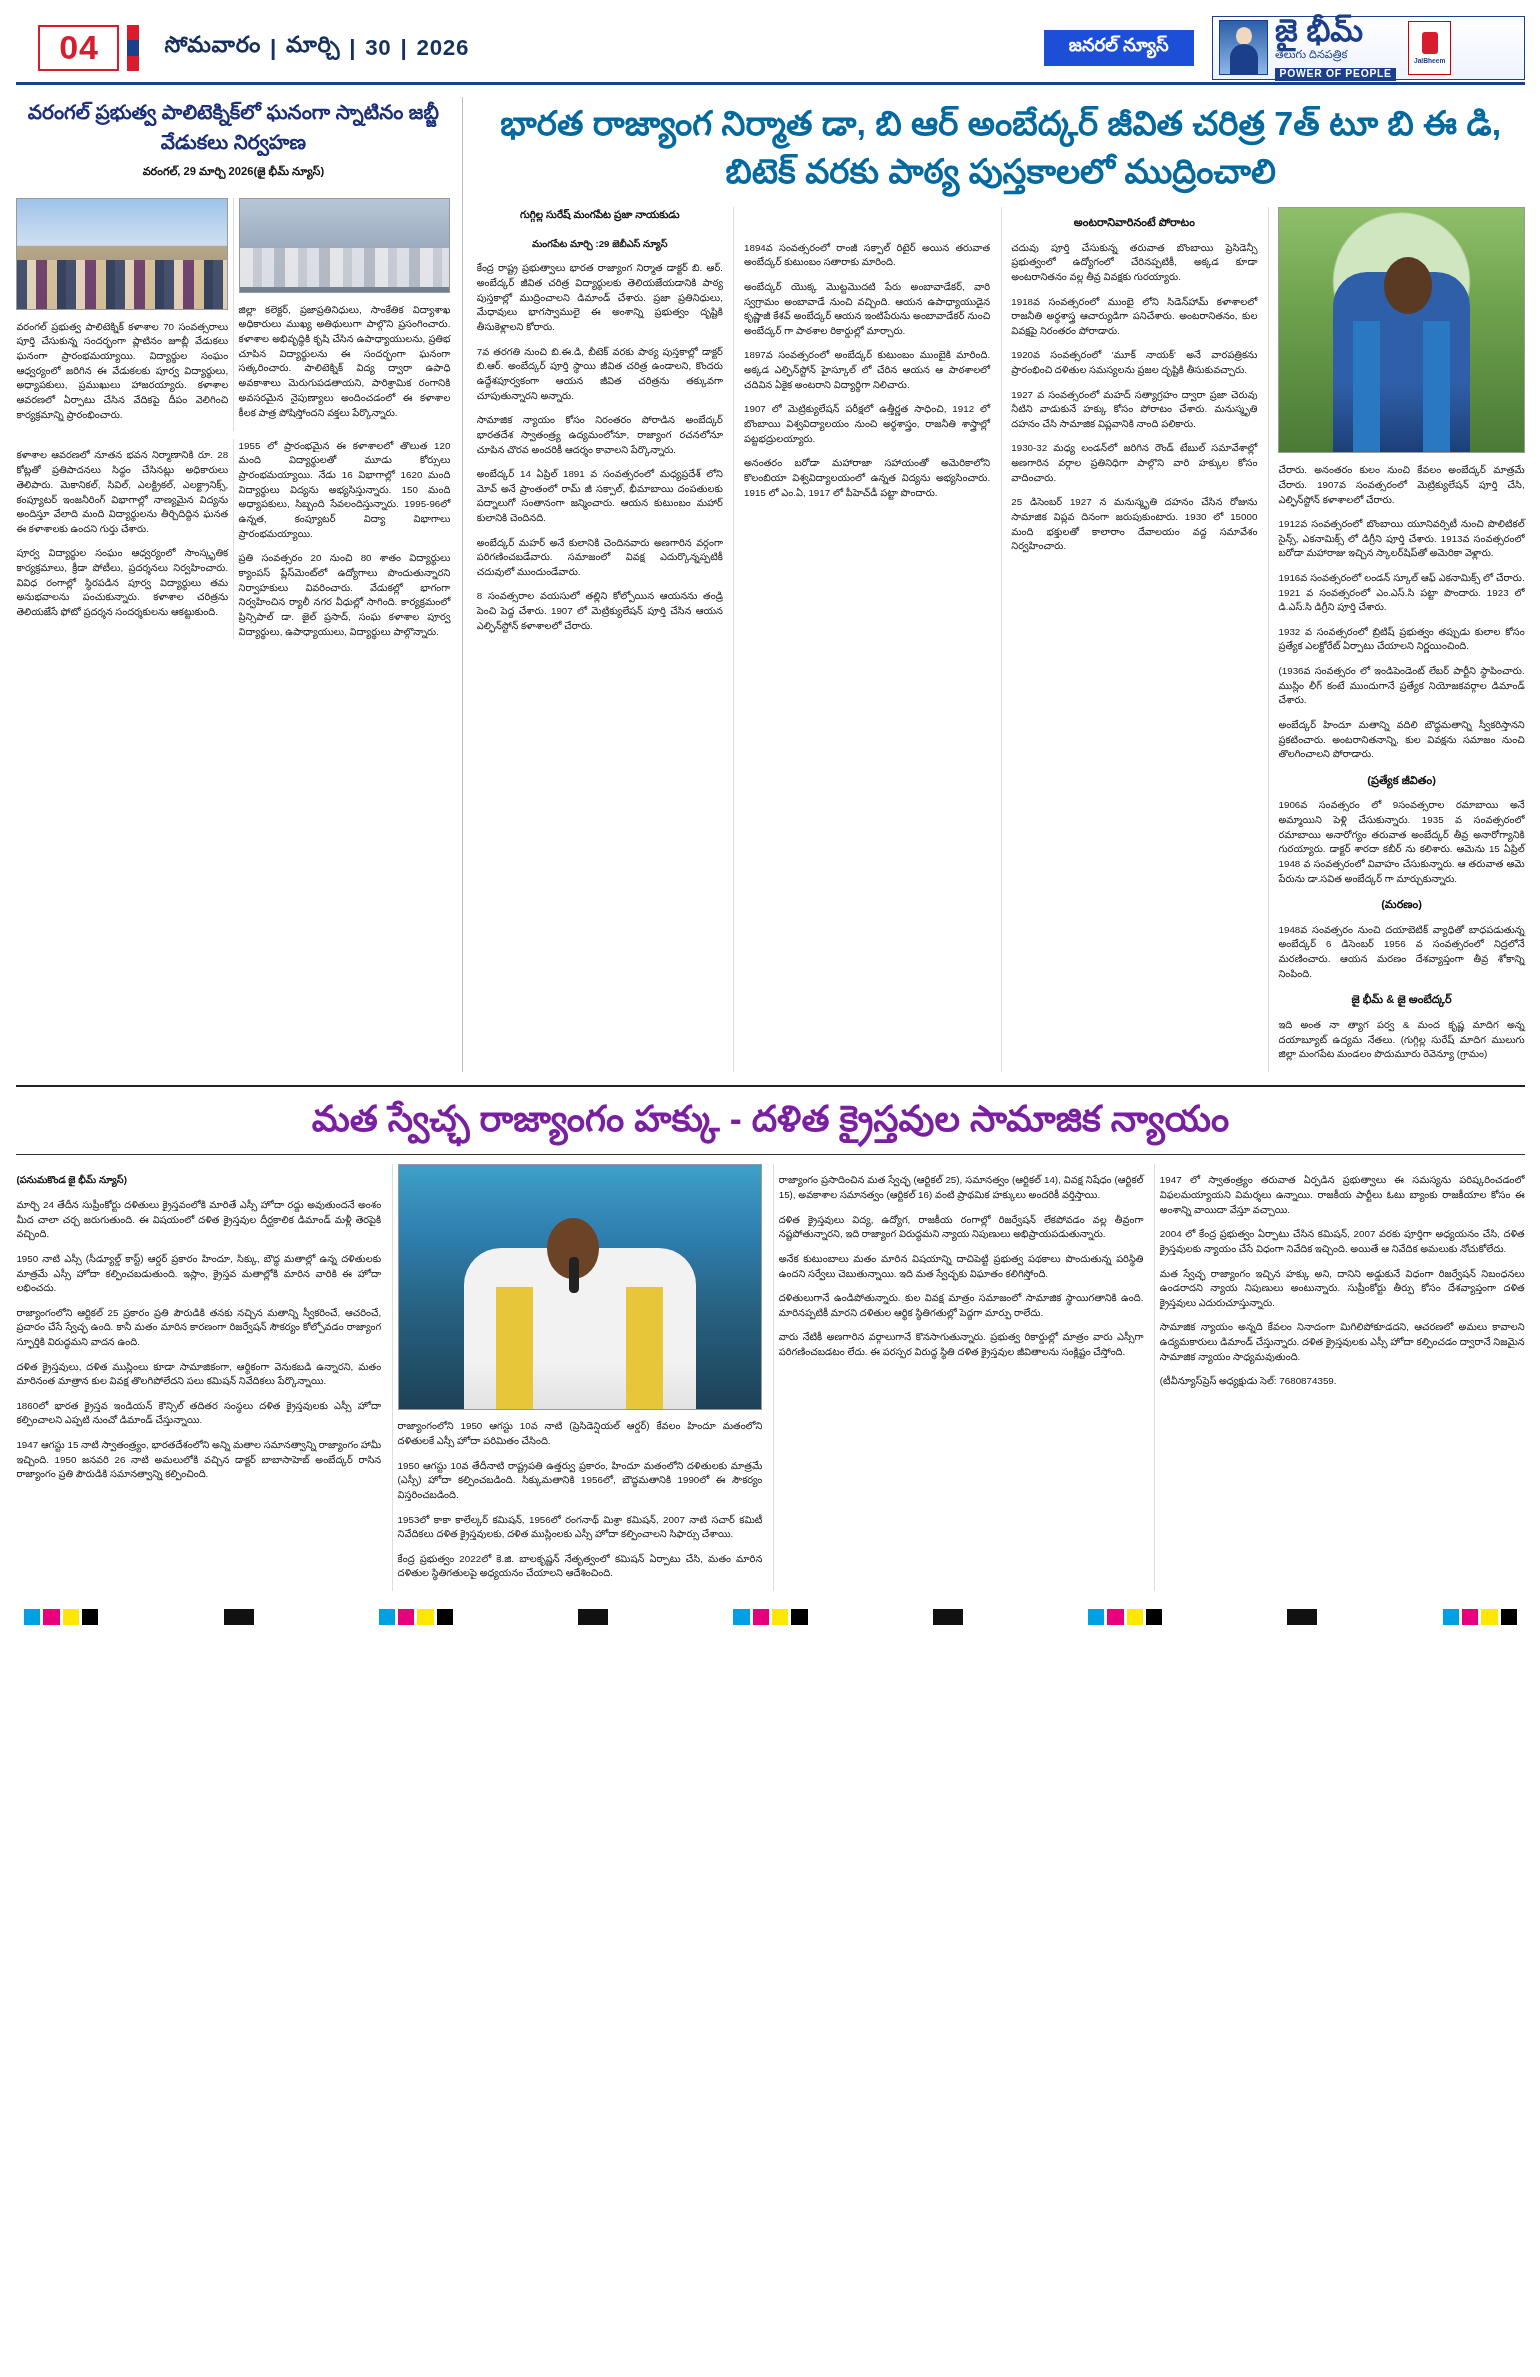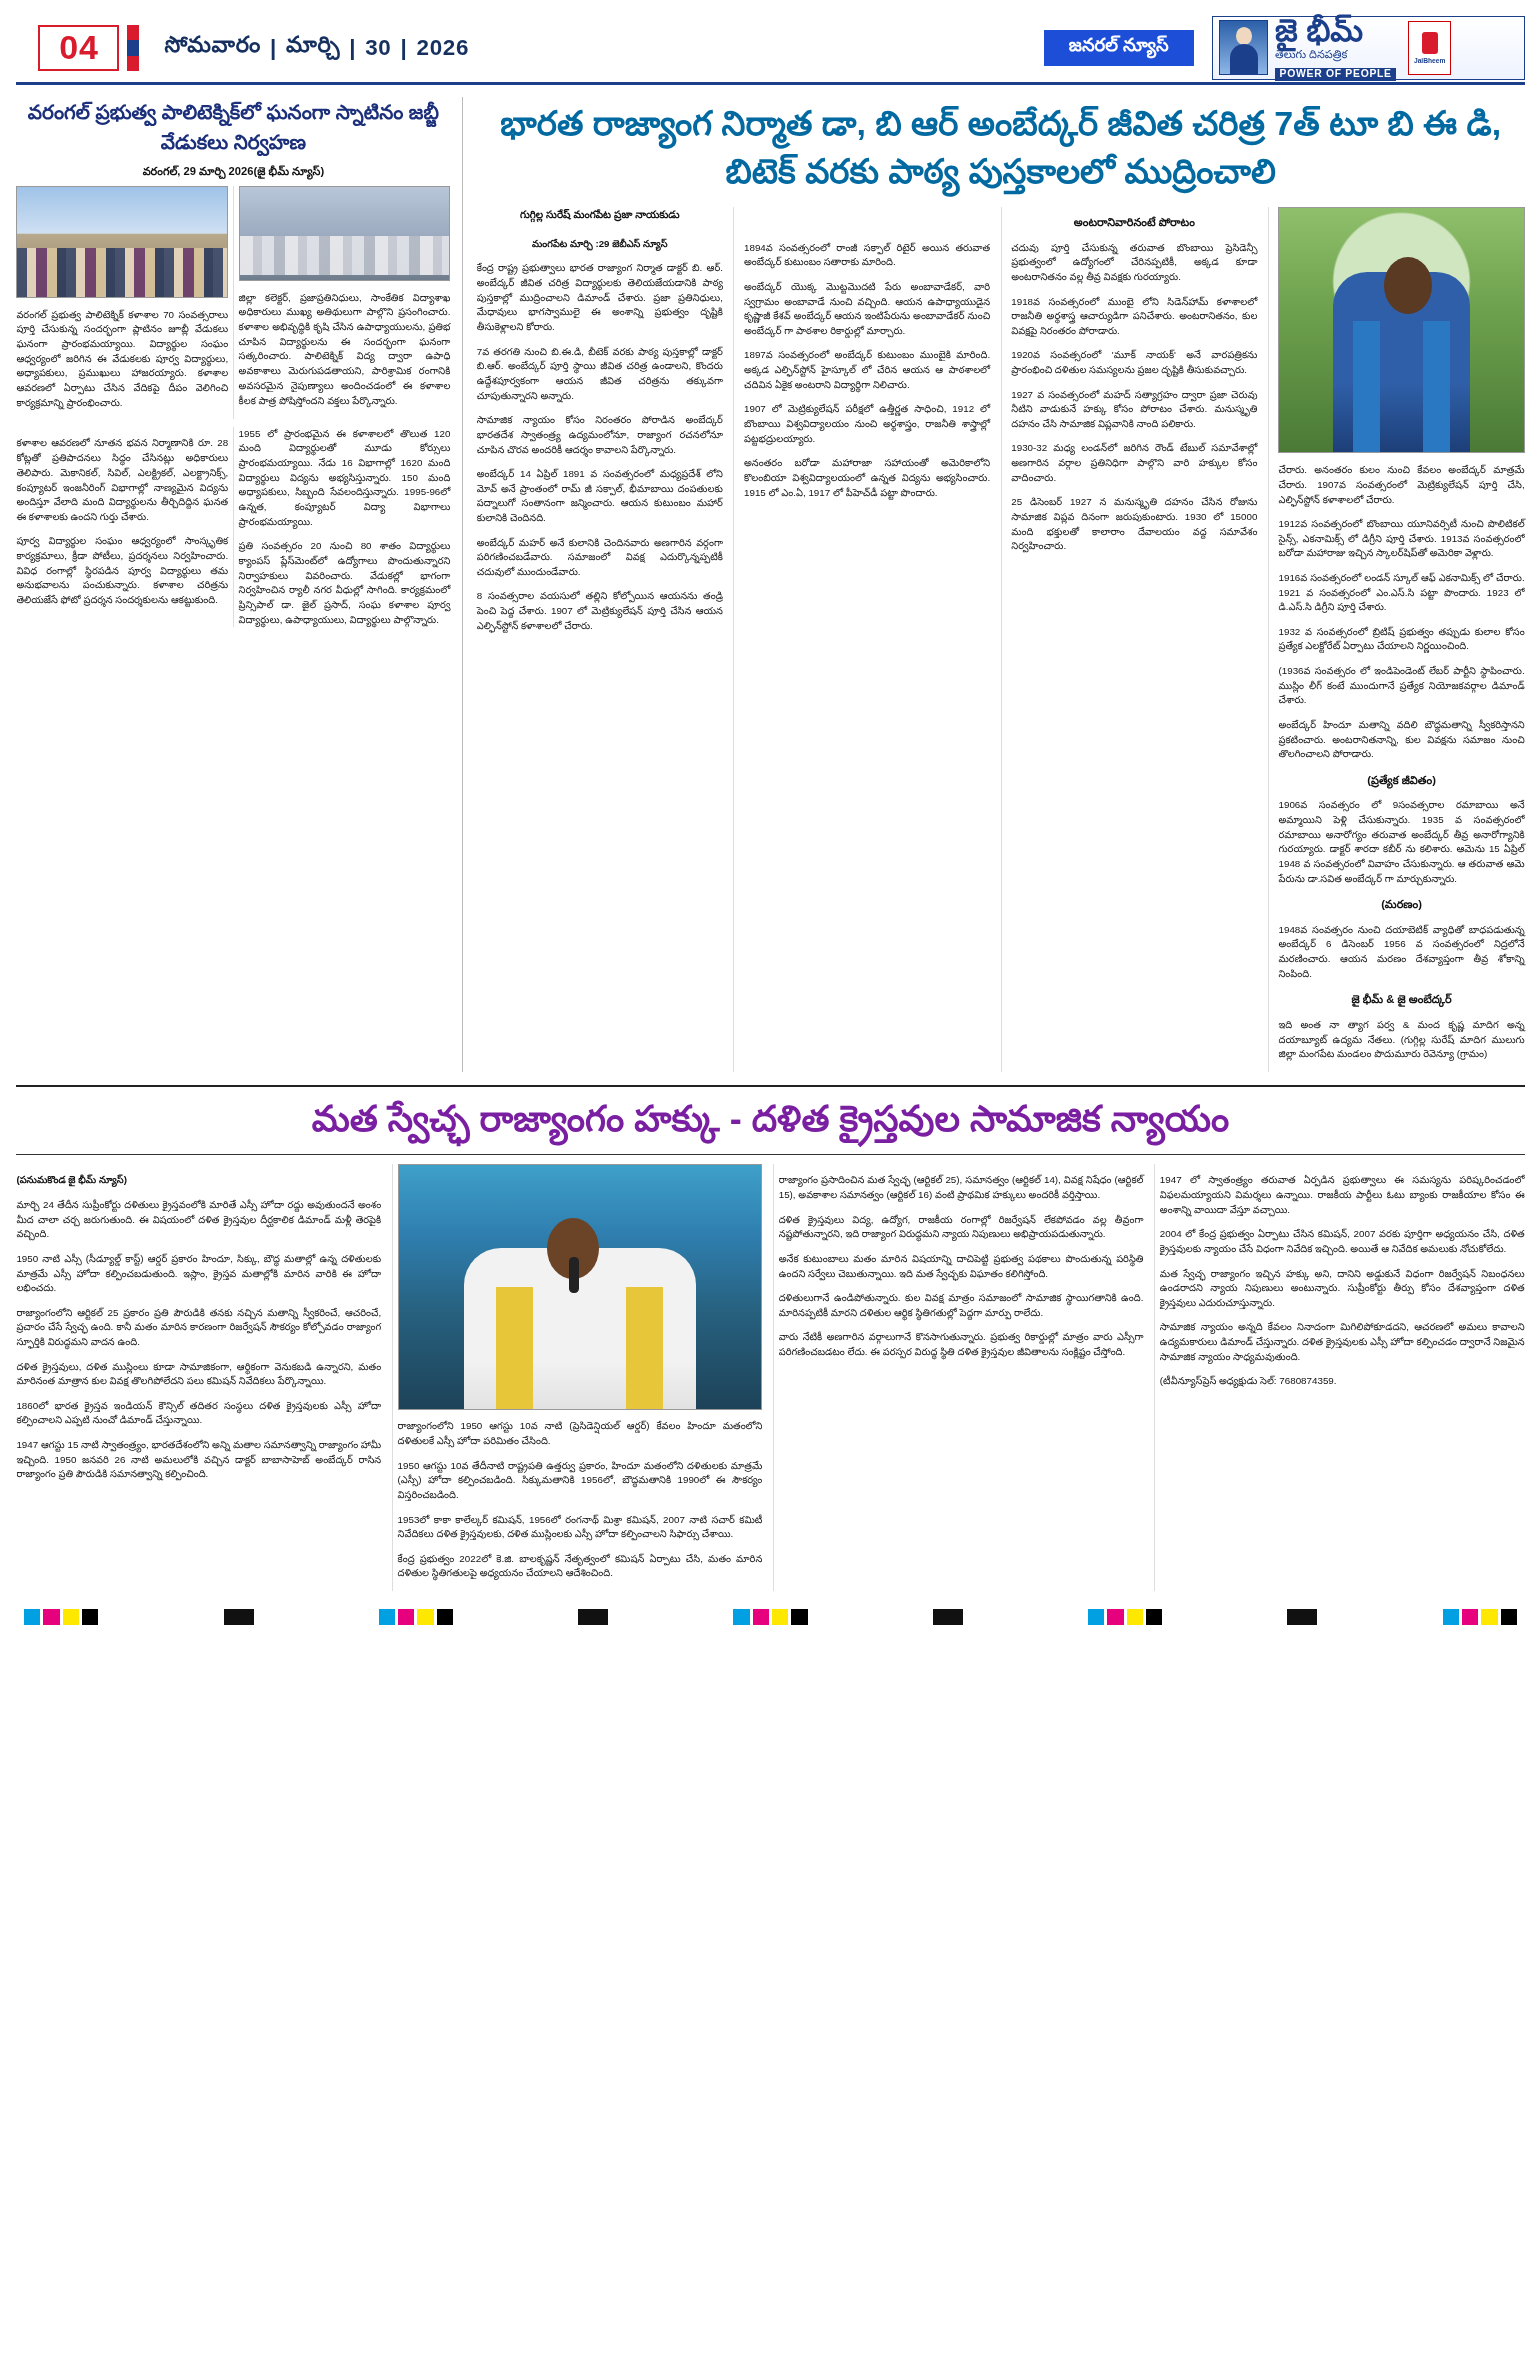--- a/index.html
+++ b/index.html
@@ -95,21 +95,21 @@
   
   .top-wrap { display: flex; margin-top: 12px; }
   .col-left { width: 447px; padding-right: 12px; border-right: 1.5px solid #bbb; }
   .col-right { flex: 1; padding-left: 13.4px; }
 
   .lead-head {
     font-size: 20px; font-weight: bold; color: #1b2f7a;
     line-height: 1.5; text-align: center; margin-bottom: 7.5px;
   }
   .dateline {
-    font-size: 11.2px; font-weight: bold; text-align: center; margin: 6px 0 6px;
+    font-size: 11.2px; font-weight: bold; text-align: center; margin: 6px 0 18px;
   }
   .photo {
     width: 100%;
     border: 0.7px solid #999;
     display:block;
   }
   .photo-a {
     height: 112px;
     background:
       linear-gradient(180deg,#9fc3e8 0%,#cfe0f2 42%, #b9a98c 43%, #8d7f63 100%);

